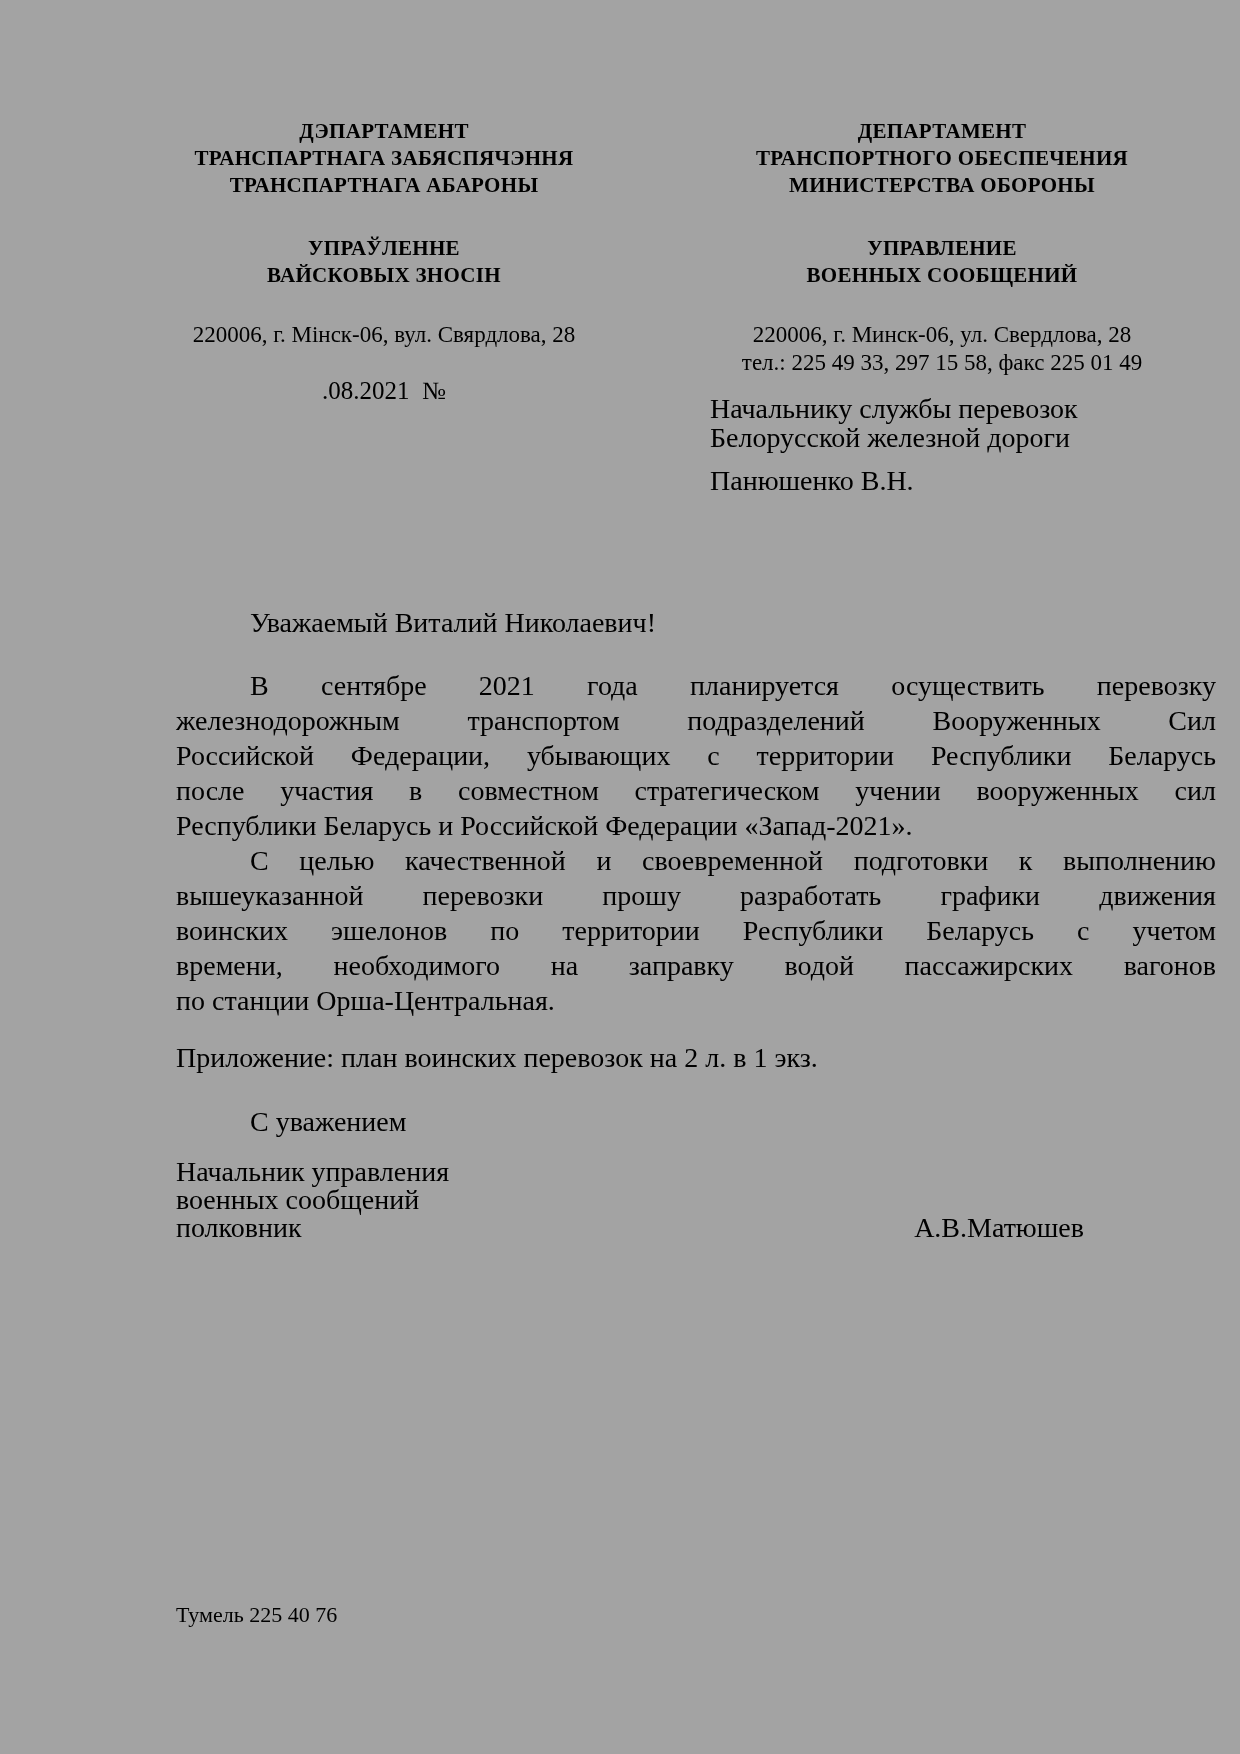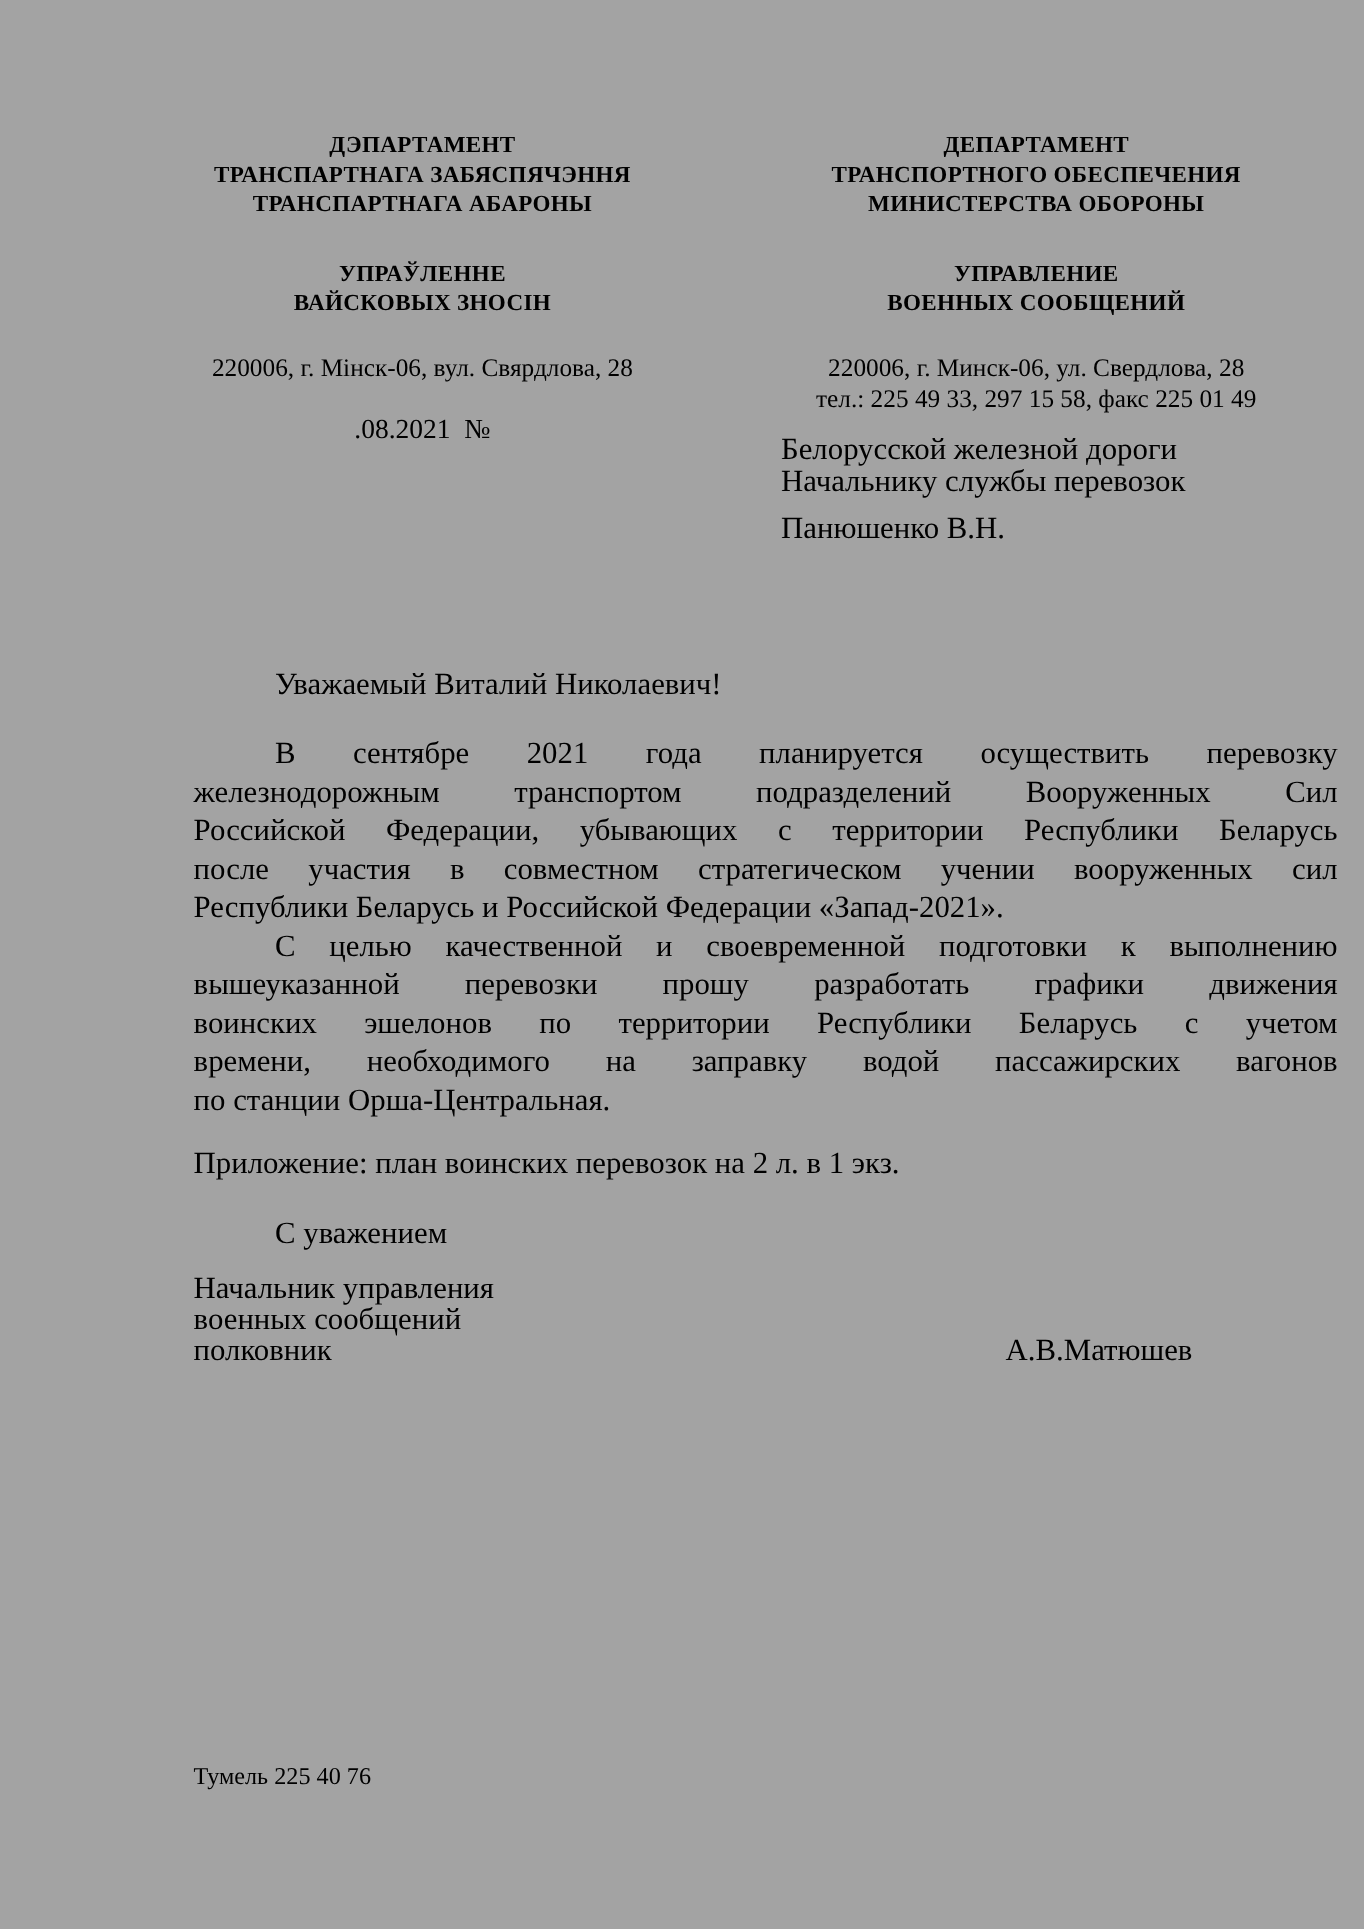--- a/index.html
+++ b/index.html
@@ -147,22 +147,22 @@
       <div>УПРАВЛЕНИЕ</div>
       <div>ВОЕННЫХ СООБЩЕНИЙ</div>
     </div>
     <div class="addr-block">
       <div>220006, г. Минск-06, ул. Свердлова, 28</div>
       <div>тел.: 225 49 33, 297 15 58, факс 225 01 49</div>
     </div>
   </div>
 
   <div class="abs addressee">
+    <div>Начальнику службы перевозок</div>
     <div>Белорусской железной дороги</div>
-    <div>Начальнику службы перевозок</div>
     <div class="addressee-name">Панюшенко В.Н.</div>
   </div>
 
 
   <div class="abs salutation">Уважаемый Виталий Николаевич!</div>
 
   <div class="abs para para-1">
     <div class="jline first">В сентябре 2021 года планируется осуществить перевозку</div>
     <div class="jline">железнодорожным транспортом подразделений Вооруженных Сил</div>
     <div class="jline">Российской Федерации, убывающих с территории Республики Беларусь</div>

